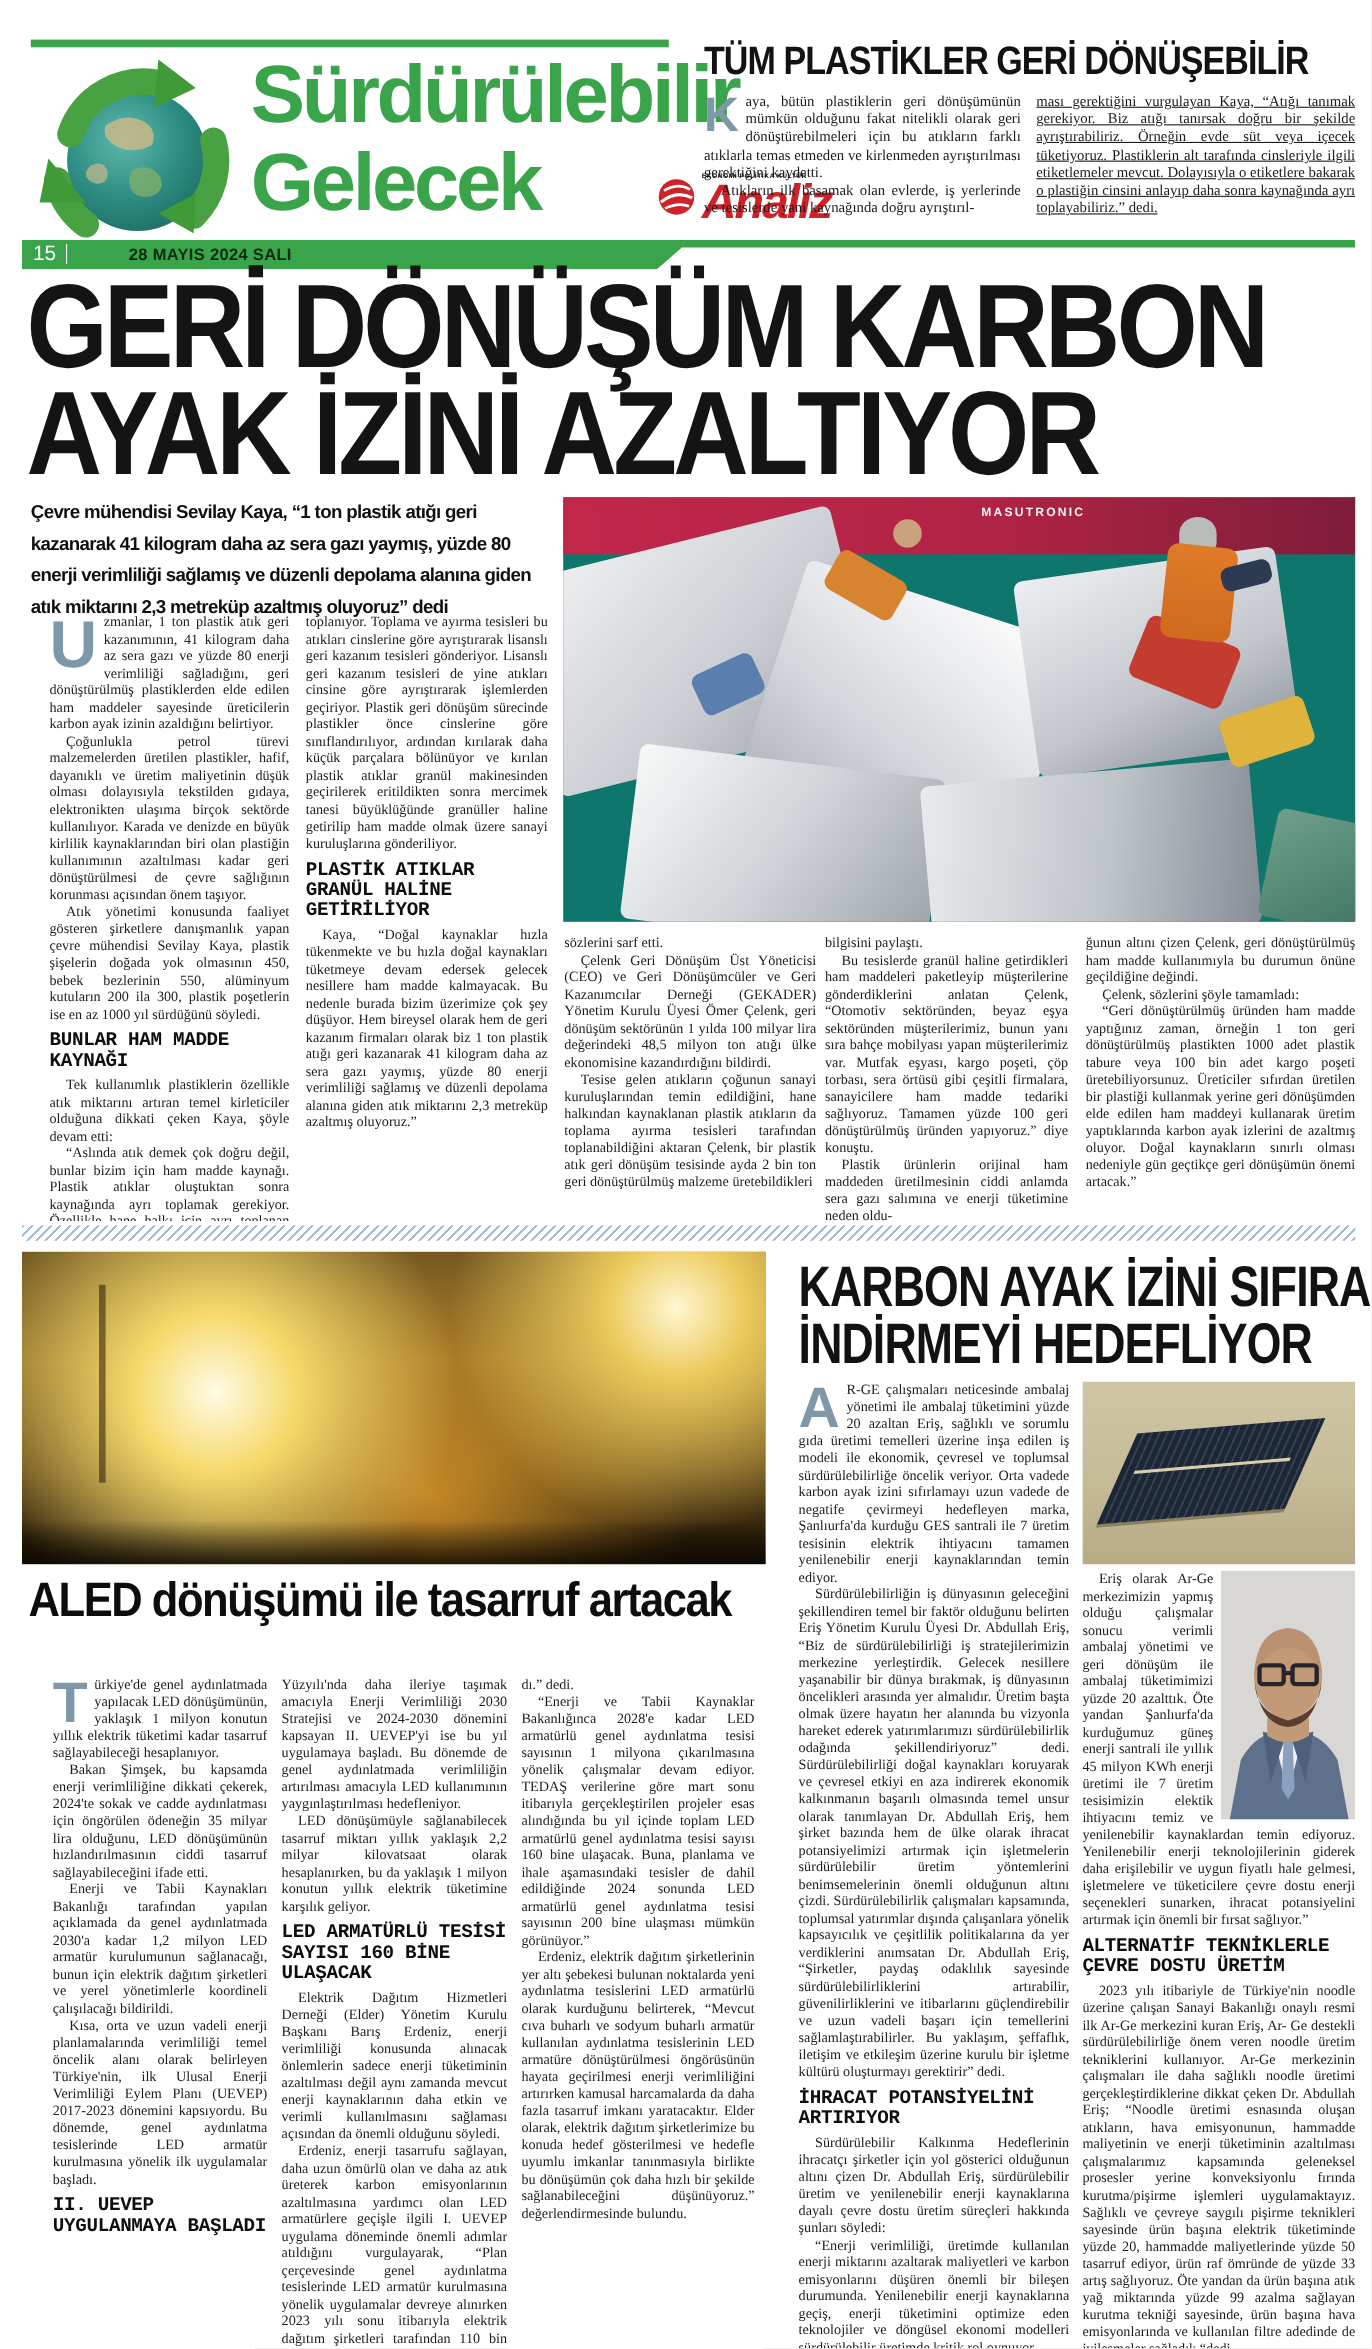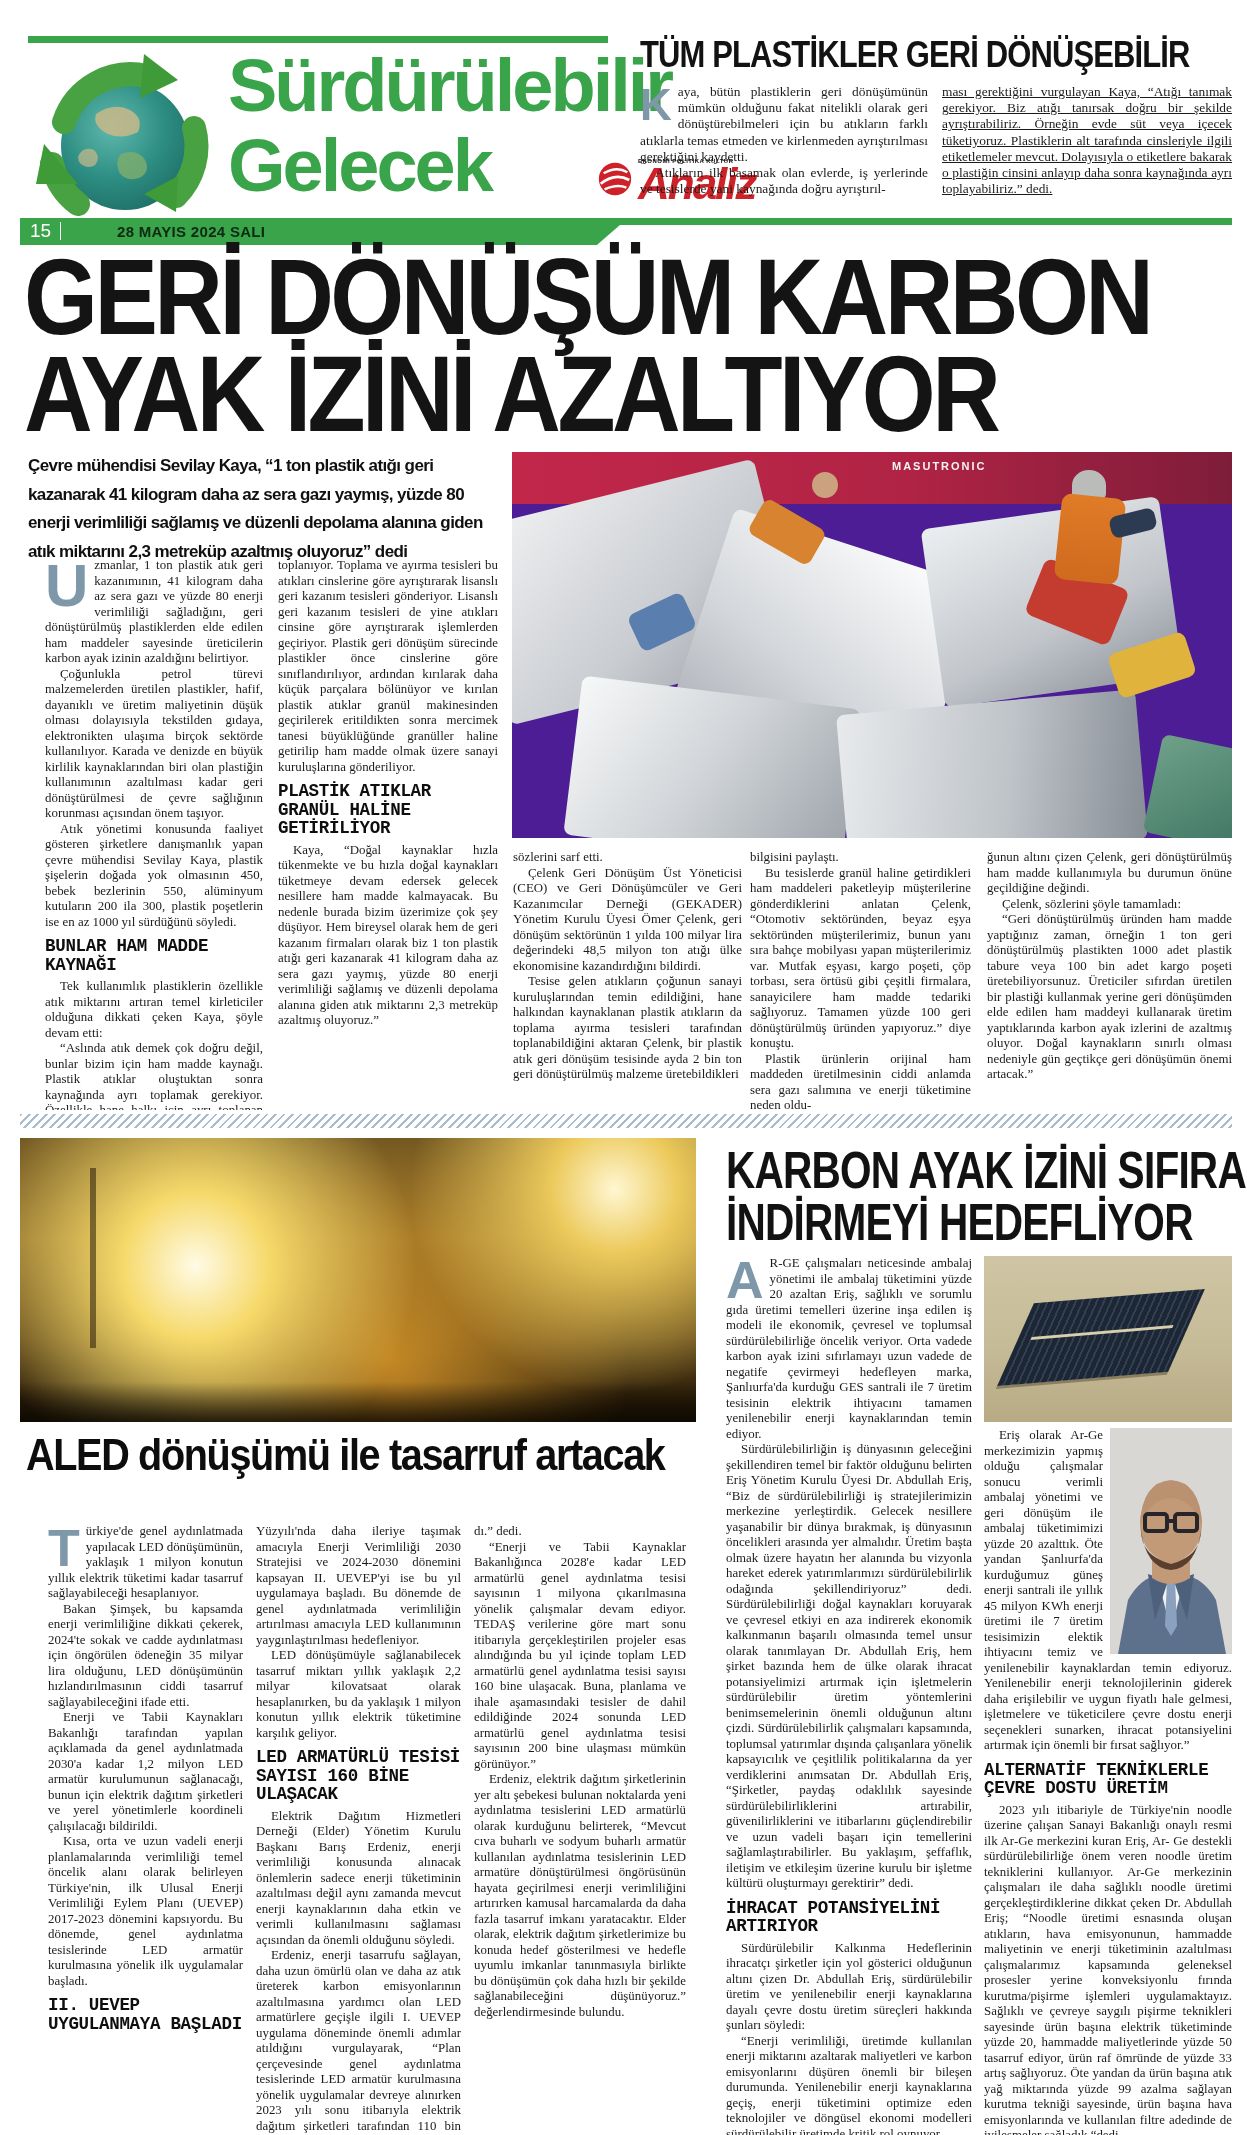--- a/index.html
+++ b/index.html
@@ -130,21 +130,21 @@
   <div class="abs col" style="left:942px;top:84px;width:290px;height:126px;font-size:13.4px;line-height:16.2px;text-decoration:underline;">
       <p class="ni">ması gerektiğini vurgulayan Kaya, “Atığı tanımak gerekiyor. Biz atığı tanırsak doğru bir şekilde ayrıştırabiliriz. Örneğin evde süt veya içecek tüketiyoruz. Plastiklerin alt tarafında cinsleriyle ilgili etiketlemeler mevcut. Dolayısıyla o etiketlere bakarak o plastiğin cinsini anlayıp daha sonra kaynağında ayrı toplayabiliriz.” dedi.</p>
     </div>
 
   <div class="abs hl-main" style="left:24px;top:248px;">
     <div><span class="cond" style="transform:scaleX(.88);">GERİ DÖNÜŞÜM KARBON</span></div>
     <div><span class="cond" style="transform:scaleX(.88);">AYAK İZİNİ AZALTIYOR</span></div>
   </div>
   <div class="abs lead" style="left:28px;top:452px;width:478px;">Çevre mühendisi Sevilay Kaya, “1 ton plastik atığı geri kazanarak 41 kilogram daha az sera gazı yaymış, yüzde 80 enerji verimliliği sağlamış ve düzenli depolama alanına giden atık miktarını 2,3 metreküp azaltmış oluyoruz” dedi</div>
 
-  <div class="abs photo" style="left:512px;top:452px;width:720px;height:386px;background:#4c1d95;">
+  <div class="abs photo" style="left:512px;top:452px;width:720px;height:386px;background:#0f766e;">
     <div class="shape" style="left:0;top:0;width:100%;height:52px;background:linear-gradient(90deg,#c2274a 0%,#b02344 55%,#7e1d3a 100%);border-radius:0;"></div>
     <span class="ph-label" style="left:380px;top:8px;">MASUTRONIC</span>
     <div class="shape" style="left:-30px;top:40px;width:300px;height:200px;background:linear-gradient(145deg,#f2f3f4,#c9ccd1 60%,#9aa0a6);transform:rotate(-14deg);"></div>
     <div class="shape" style="left:180px;top:90px;width:260px;height:240px;background:linear-gradient(200deg,#ffffff,#d4d7db 55%,#a6abb2);transform:rotate(18deg);"></div>
     <div class="shape" style="left:420px;top:60px;width:240px;height:180px;background:linear-gradient(160deg,#eceff1,#c2c6cb 60%,#8d939b);transform:rotate(-8deg);"></div>
     <div class="shape" style="left:60px;top:240px;width:280px;height:160px;background:linear-gradient(120deg,#f7f8f8,#cfd3d7 50%,#9ba1a8);transform:rotate(7deg);"></div>
     <div class="shape" style="left:330px;top:250px;width:300px;height:150px;background:linear-gradient(100deg,#e8eaec,#bfc4c9 55%,#868d95);transform:rotate(-5deg);"></div>
     <div class="shape" style="left:520px;top:120px;width:90px;height:60px;background:#c43b2f;transform:rotate(22deg);"></div>
     <div class="shape" style="left:600px;top:190px;width:80px;height:46px;background:#e0b33c;transform:rotate(-18deg);"></div>
     <div class="shape" style="left:240px;top:60px;width:70px;height:40px;background:#d7832f;transform:rotate(30deg);"></div>

